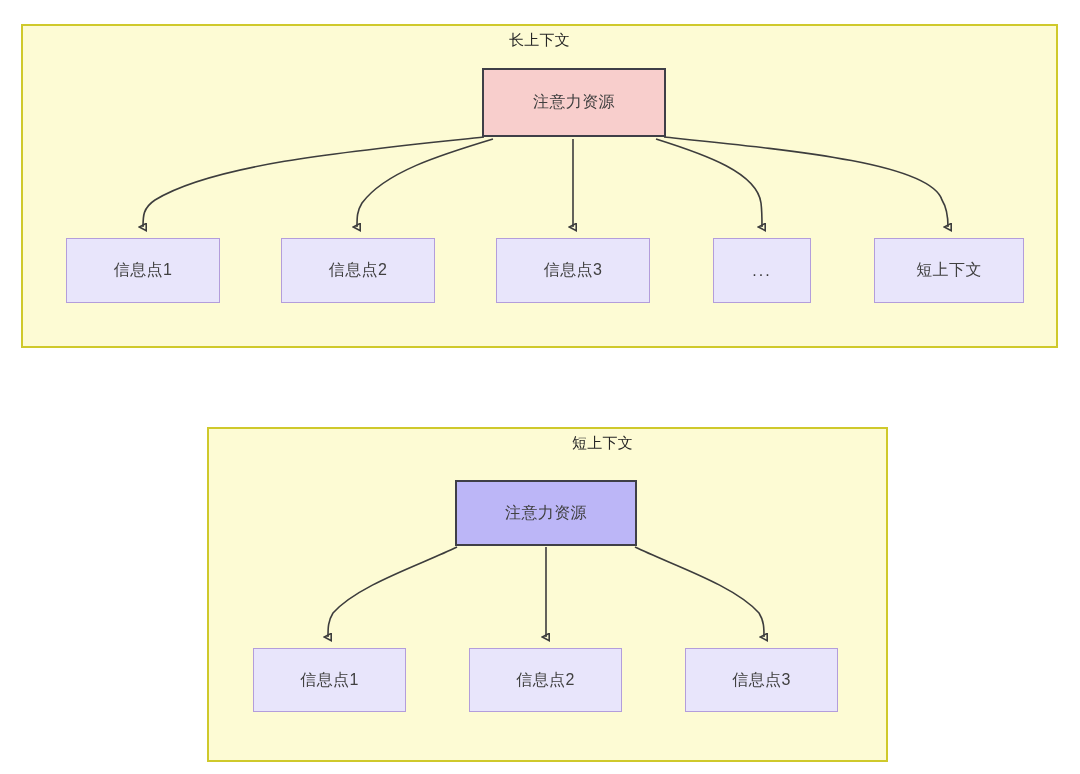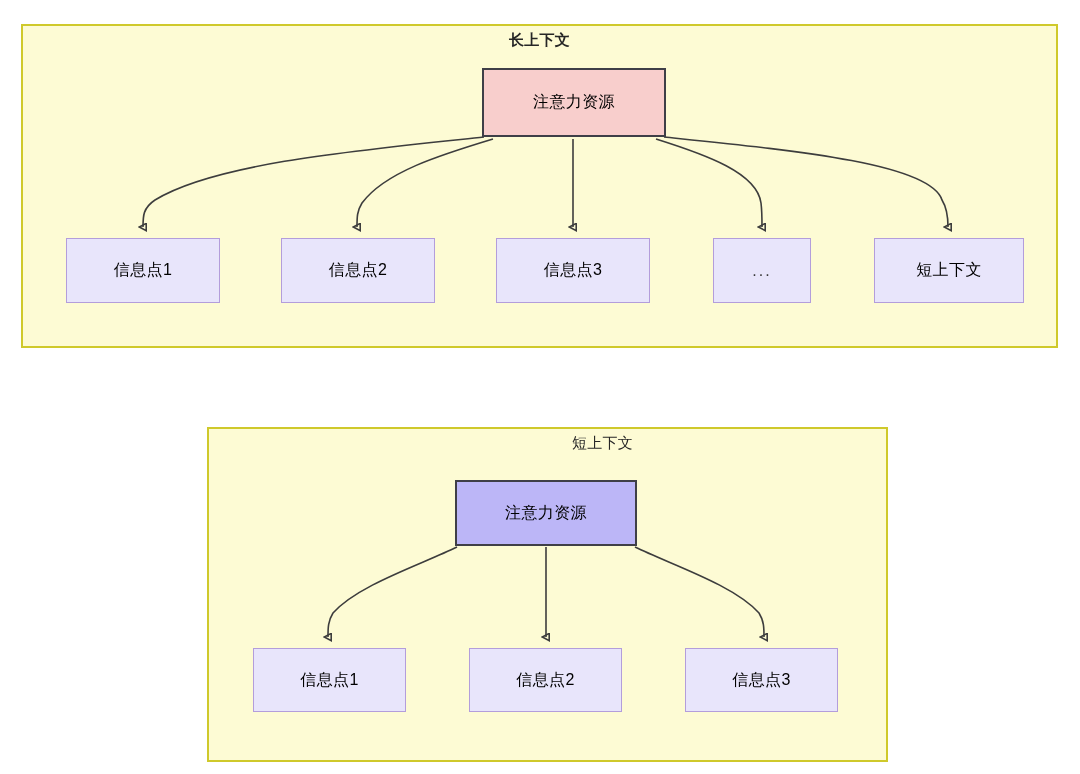--- a/index.html
+++ b/index.html
@@ -37,21 +37,21 @@
     letter-spacing: 0.3px;
     white-space: nowrap;
   }
   .node {
     position: absolute;
     box-sizing: border-box;
     display: flex;
     align-items: center;
     justify-content: center;
     font-size: 16px;
-    color: #000000;
+    color: #404040;
     letter-spacing: 0.4px;
     white-space: nowrap;
   }
   .node-root-long {
     background: #f8cecc;
     border: 2px solid #3f3f47;
   }
   .node-root-short {
     background: #bcb6f7;
     border: 2px solid #3f3f47;
@@ -80,21 +80,21 @@
     stroke-width: 1.6px;
   }
 </style>
 </head>
 <body>
 
 <div id="canvas">
 
   <div class="group-frame" style="left:21px; top:24px; width:1037px; height:324px;"></div>
 
-  <div class="group-title" style="left:21px; top:31px; width:1037px;font-weight:bold;">长上下文</div>
+  <div class="group-title" style="left:21px; top:31px; width:1037px;">长上下文</div>
 
   <svg class="edges">
     <defs>
       <marker id="arrowLong" markerWidth="9" markerHeight="9" refX="4.2" refY="4" orient="auto" markerUnits="userSpaceOnUse">
         <path d="M0.6,0.8 L7.8,0.8 L4.2,7.6 z" fill="#3d3d3d" stroke="none"></path>
       </marker>
     </defs>
 
     <path d="M 484,137 C 360,150 215,163 155,200 C 143,208 143,216 143,227" marker-end="url(#arrowLong)"></path>
 

